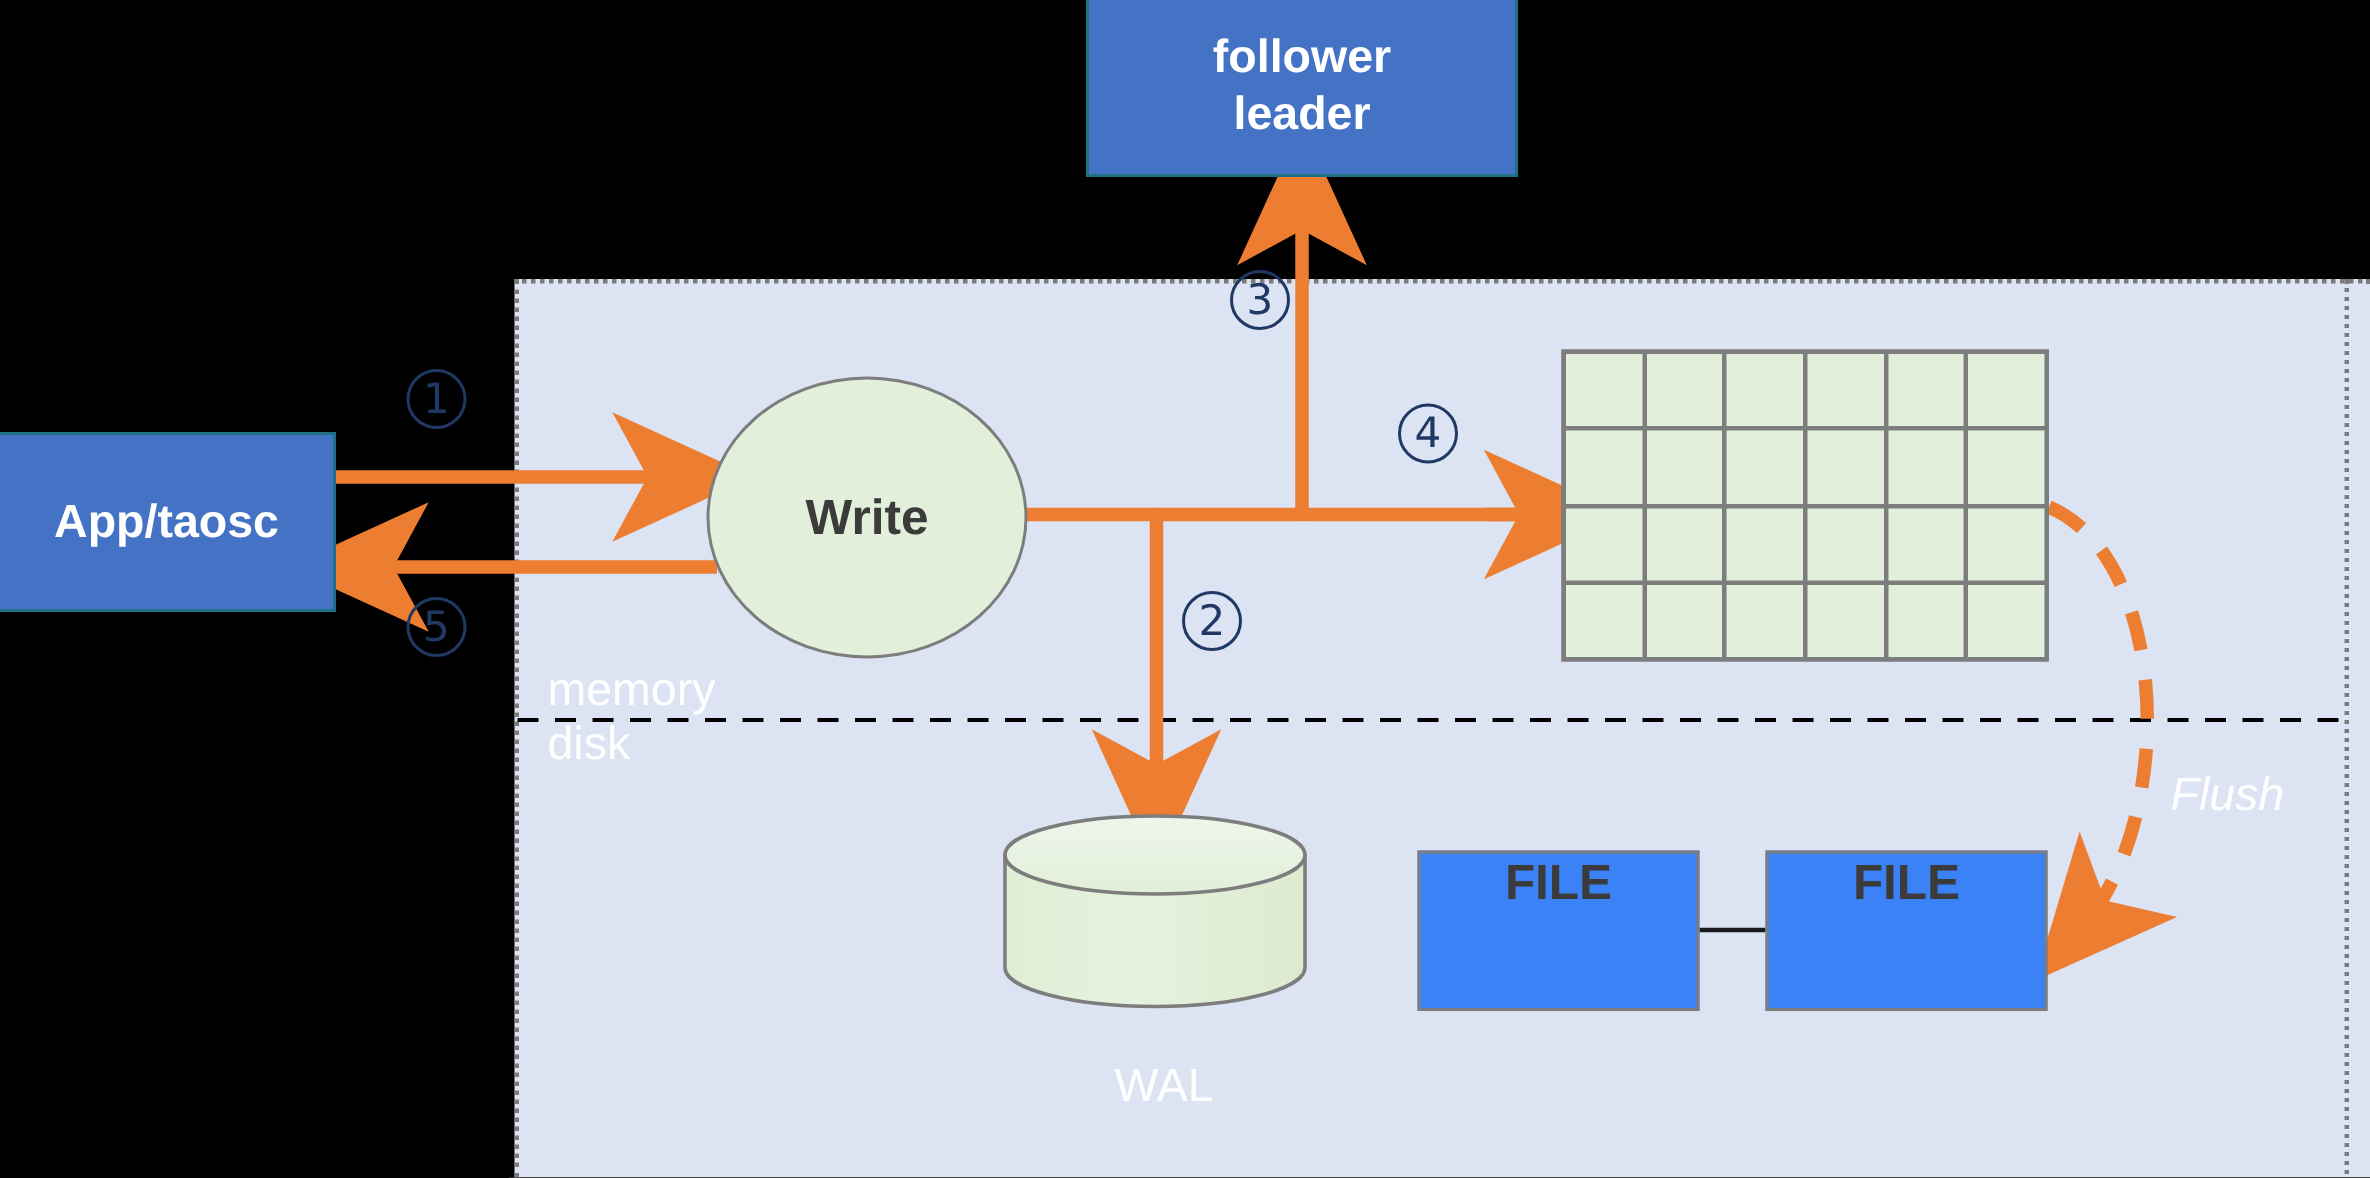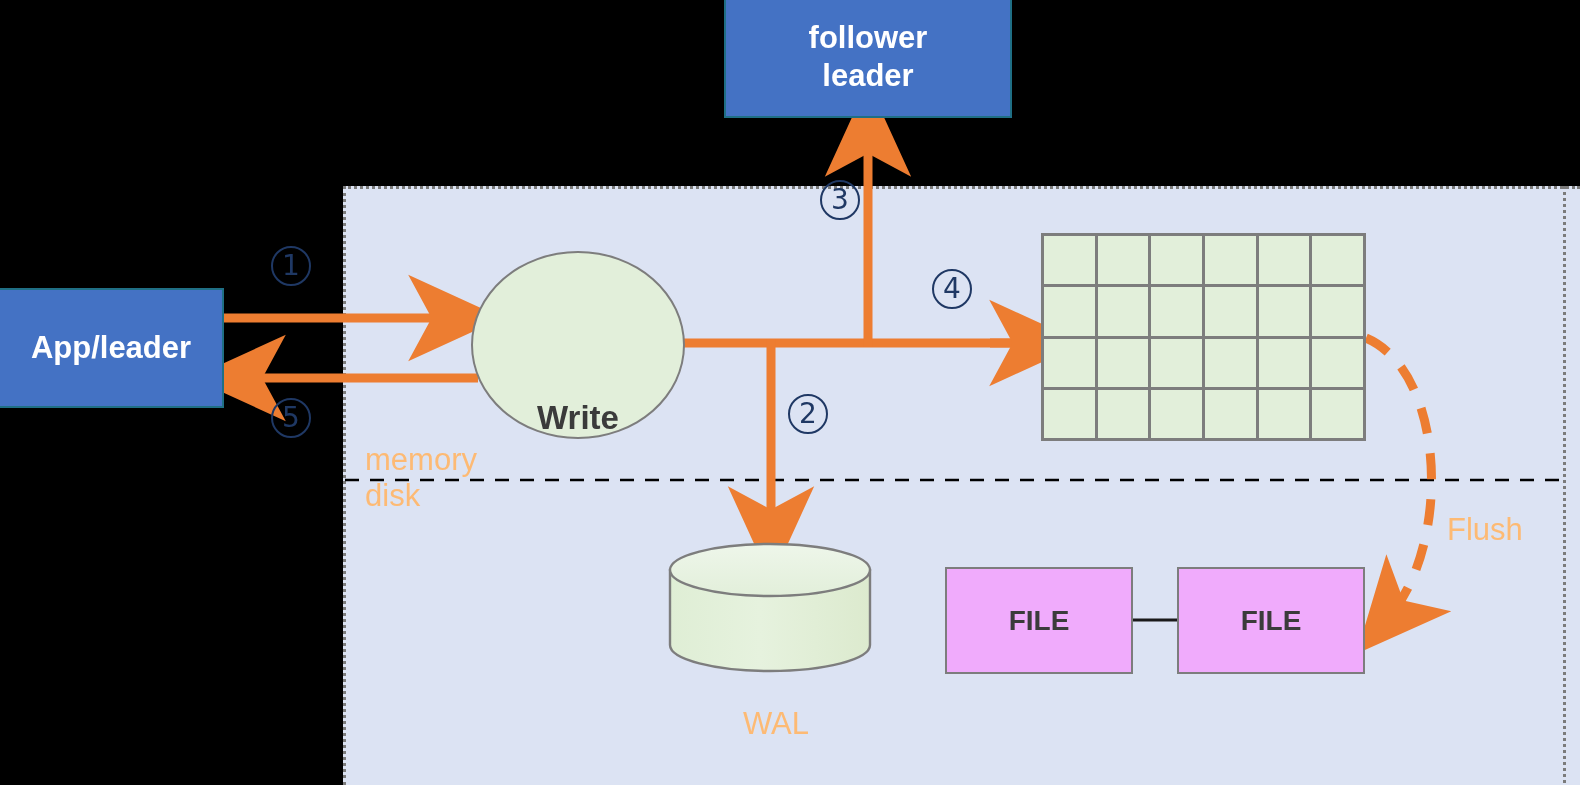--- a/index.html
+++ b/index.html
@@ -81,21 +81,21 @@
   #write-ellipse {
     position: absolute;
     left: 471px;
     top: 251px;
     width: 214px;
     height: 188px;
     background: #e2efda;
     border: 2px solid #7d7d7d;
     border-radius: 50%;
     display: flex;
-    align-items: flex-end;
+    align-items: center;
     justify-content: center;
     color: #3b3b3b;
     font-size: 33px;
     font-weight: bold;
     box-sizing: border-box;
   }
 
   
   #memtable {
     position: absolute;
@@ -111,44 +111,43 @@
     border: 3px solid #7d7d7d;
     box-sizing: border-box;
   }
   #memtable .cell {
     background: #e2efda;
   }
 
   
   .file-box {
     position: absolute;
-    background: #f0abfc;
+    background: #3b82f6;
     border: 2px solid #7d7d7d;
     display: flex;
-    align-items: center;
     justify-content: center;
     color: #3b3b3b;
-    font-size: 28px;
+    font-size: 33px;
     font-weight: bold;
     box-sizing: border-box;
   }
   #file-box-1 { left: 945px; top: 567px; width: 188px; height: 107px; }
   #file-box-2 { left: 1177px; top: 567px; width: 188px; height: 107px; }
 
   
   .plain-label {
     position: absolute;
-    color: #fdba74;
+    color: #ffffff;
     font-size: 31px;
     white-space: nowrap;
   }
   #label-memory { left: 365px; top: 442px; }
   #label-disk   { left: 365px; top: 458px; margin-top: 20px; }
   #label-wal    { left: 727px; top: 706px; margin-left: 16px; }
-  #label-flush  { left: 1447px; top: 512px; }
+  #label-flush  { left: 1447px; top: 512px; font-style: italic; }
   #label-leader { left: 1325px; top: 708px; }
 
   
   .step-circle {
     position: absolute;
     width: 40px;
     height: 40px;
     border: 2.5px solid #1f3864;
     border-radius: 50%;
     color: #1f3864;
@@ -211,21 +210,21 @@
 
     <line x1="1133" y1="620" x2="1177" y2="620" stroke="#1a1a1a" stroke-width="3"></line>
 
     <g>
       <path d="M 670 570 L 670 645 A 100 26 0 0 0 870 645 L 870 570 Z" fill="url(#cyl-side)" stroke="#7d7d7d" stroke-width="2.4"></path>
       <ellipse cx="770" cy="570" rx="100" ry="26" fill="url(#cyl-top)" stroke="#7d7d7d" stroke-width="2.4"></ellipse>
     </g>
   </svg>
 
   <div class="node-box blue-box" id="app-box">
-    <span>App/leader</span>
+    <span>App/taosc</span>
   </div>
 
   <div class="node-box blue-box" id="follower-box">
     <span>
       <span>follower</span><br>
       <span>leader</span>
     </span>
   </div>
 
   <div id="write-ellipse">

